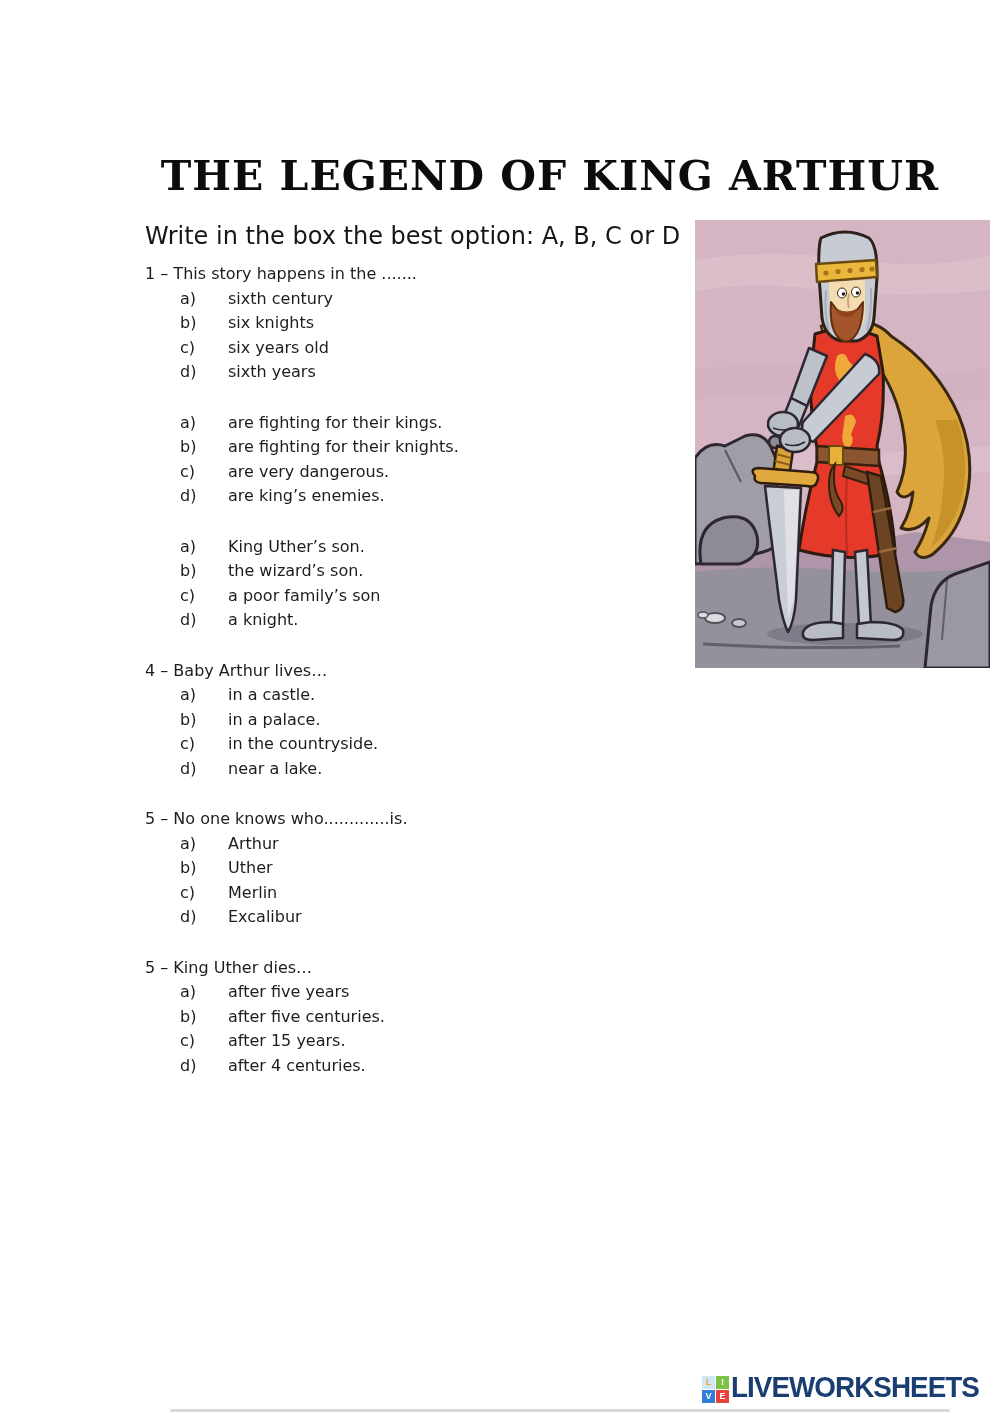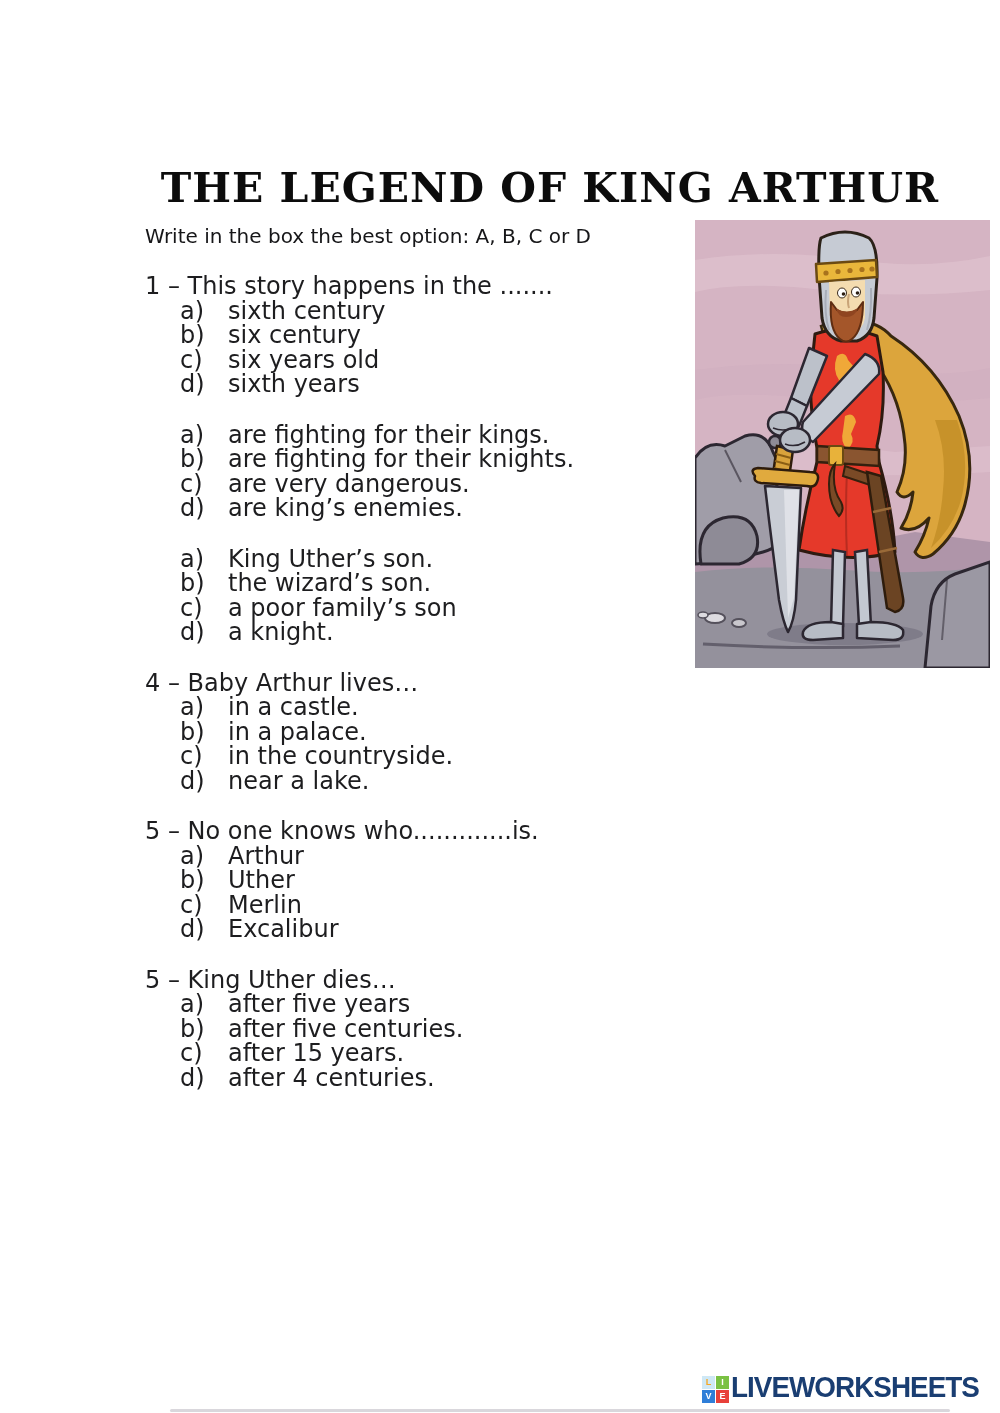--- a/index.html
+++ b/index.html
@@ -1,28 +1,28 @@
 <!DOCTYPE html>
 <html><head>
 <meta charset="utf-8">
 <style>
   html,body{margin:0;padding:0;}
   body{background:#ffffff;font-family:"DejaVu Sans","Liberation Sans",sans-serif;}
   .page{position:relative;width:1000px;height:1413px;background:#ffffff;overflow:hidden;}
 
   .title{
-    position:absolute;left:0;top:164px;width:1000px;padding-left:100px;box-sizing:border-box;
+    position:absolute;left:0;top:152px;width:1000px;padding-left:100px;box-sizing:border-box;
     text-align:center;
     font-family:"DejaVu Serif","Liberation Serif",serif;
     font-weight:bold;font-size:41px;letter-spacing:1px;color:#0c0c0c;
   }
 
   .content{position:absolute;left:145px;top:221px;width:565px;color:#1d1d1f;}
-  .instruction{font-size:20px;line-height:30px;margin-bottom:23px;color:#161618;}
-  .question{margin-bottom:26px;font-size:24px;line-height:24.5px;}
+  .instruction{font-size:24px;line-height:30px;margin-bottom:11px;color:#161618;}
+  .question{margin-bottom:26px;font-size:16px;line-height:24.5px;}
   .prompt{white-space:nowrap;}
   .option{display:flex;margin-left:35px;}
   .opt-letter{flex:0 0 48px;}
   .opt-text{flex:1;white-space:nowrap;}
 
   .illustration{position:absolute;left:695px;top:220px;width:295px;height:448px;}
   .illustration svg{display:block;}
 
   .footer{position:absolute;left:702px;top:1372px;display:flex;align-items:flex-start;}
   .logo-grid{display:grid;grid-template-columns:13px 13px;grid-template-rows:13px 13px;gap:1px;margin-top:4px;}
@@ -49,21 +49,21 @@
     <div class="instruction">Write in the box the best option: A, B, C or D</div>
 
     <div class="question">
       <div class="prompt">1 – This story happens in the .......</div>
       <div class="option">
           <span class="opt-letter">a)</span>
           <span class="opt-text">sixth century</span>
         </div>
       <div class="option">
           <span class="opt-letter">b)</span>
-          <span class="opt-text">six century</span>
+          <span class="opt-text">six knights</span>
         </div>
       <div class="option">
           <span class="opt-letter">c)</span>
           <span class="opt-text">six years old</span>
         </div>
       <div class="option">
           <span class="opt-letter">d)</span>
           <span class="opt-text">sixth years</span>
         </div>
     </div>

